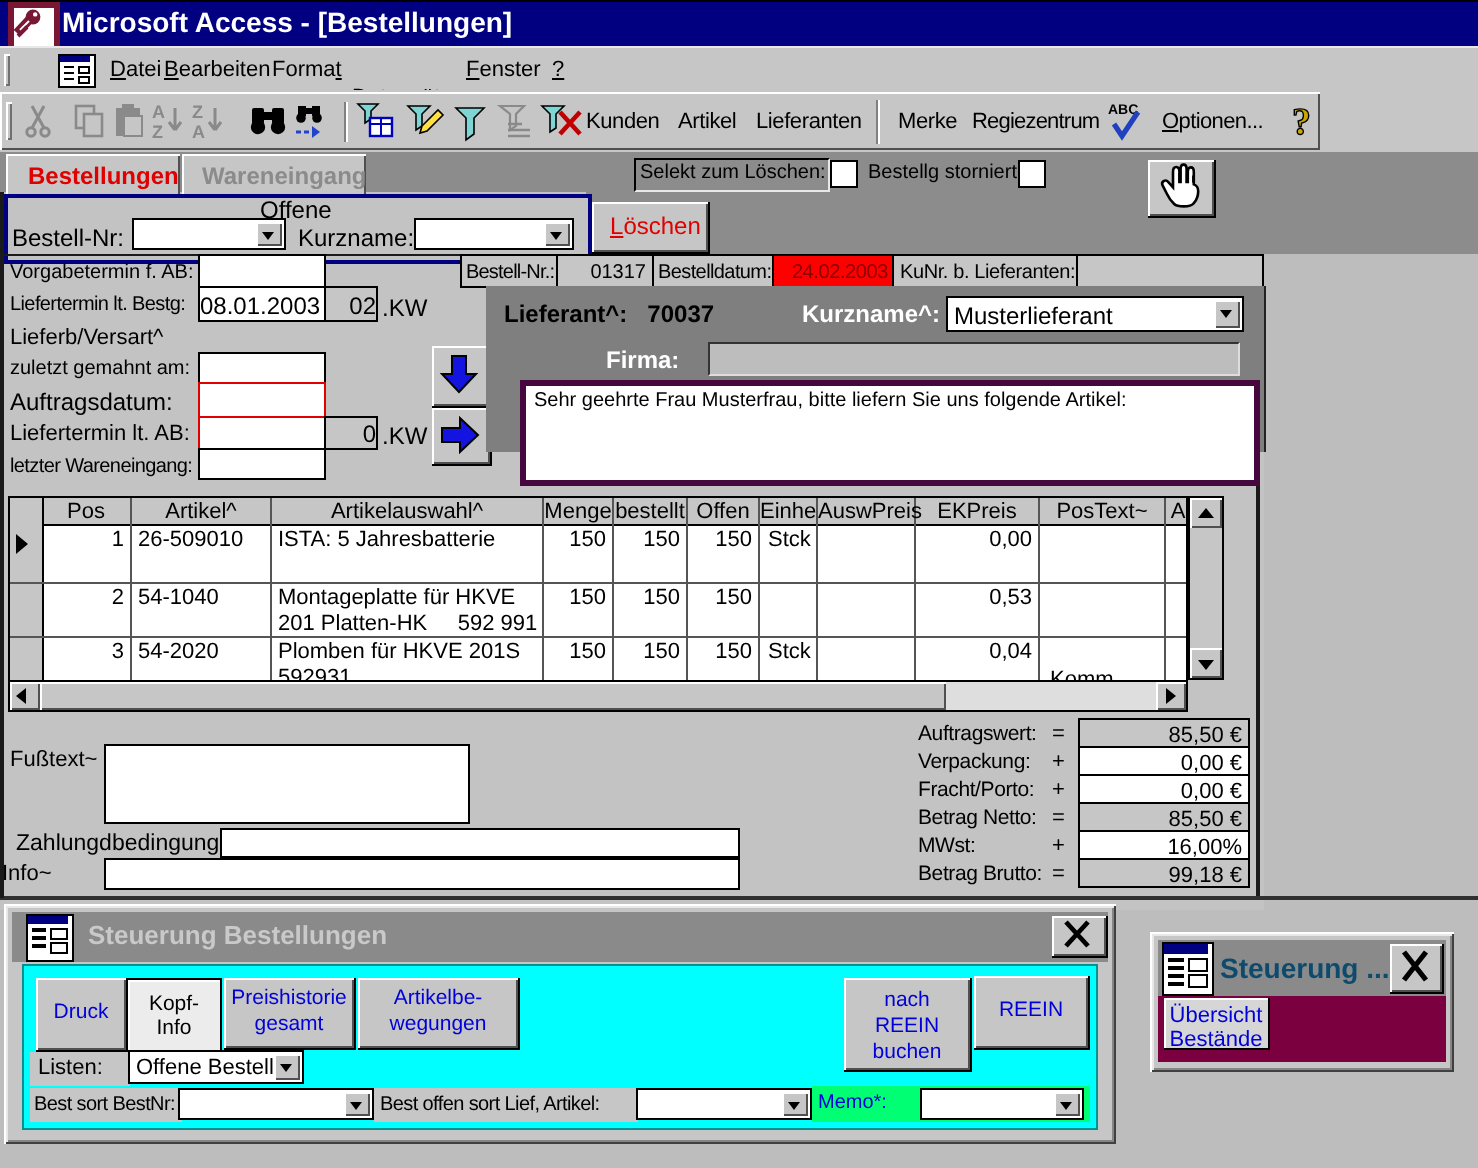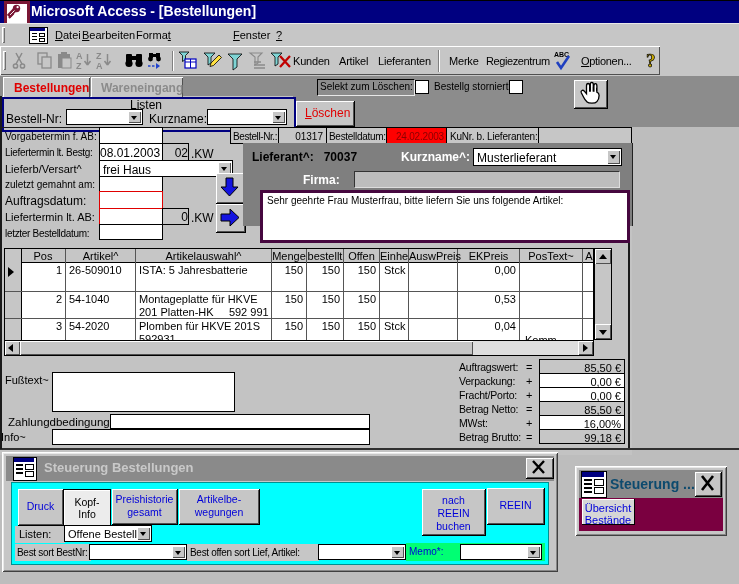--- a/index.html
+++ b/index.html
@@ -164,21 +164,21 @@
 <div class="abs sunken" style="left:509px;top:80px;width:12px;height:12px;"></div>
 
 <div class="abs raised1" style="left:574px;top:80px;width:33px;height:28px;border-right:1px solid #000;border-bottom:1px solid #000;">
  <svg width="33" height="27" viewBox="0 0 33 27">
   <path d="M12.5 6 q0 -2.5 1.6 -2.5 q1.6 0 1.6 2.5 l0 5 l0.6 0 l0 -6.5 q0 -2.2 1.5 -2.2 q1.5 0 1.5 2.2 l0 6.5 l0.6 0 l0 -5 q0 -2.3 1.5 -2.3 q1.5 0 1.5 2.3 l0 6.2 q2.2 0.8 2.2 3.4 q0 3.5 -2.2 6 q-1.3 1.6 -5 1.6 q-3.6 0 -4.8 -1.2 q-2.3 -2.2 -3.6 -5 l-2.2 -4.3 q-0.7 -1.5 0.6 -2.2 q1.2 -0.7 2.4 0.7 l2.2 2.5 z" fill="#fff" stroke="#000" stroke-width="1.3"></path>
   <path d="M15.7 11 v-4 M19.4 11 v-4 M22.5 11.4 v-3.6" stroke="#000" stroke-width="0.9" fill="none"></path>
  </svg>
 </div>
 
 <div class="abs" style="left:2px;top:97px;width:290px;height:31px;border:2px solid #000080;background:#c3c3c3;"></div>
-<div class="abs" style="left:130px;top:98px;font-size:12px;">Listen</div>
+<div class="abs" style="left:130px;top:98px;font-size:12px;">Offene</div>
 <div class="abs" style="left:6px;top:112px;font-size:12px;">Bestell-Nr:</div>
 <div class="abs combo" style="left:66px;top:109px;width:77px;height:16px;">
       <span class="arr"></span>
     </div>
 <div class="abs" style="left:149px;top:112px;font-size:12px;">Kurzname:</div>
 <div class="abs combo" style="left:207px;top:109px;width:80px;height:16px;">
       <span class="arr"></span>
     </div>
 
 <div class="abs raised1" style="left:296px;top:101px;width:58px;height:25px;border-right:1.5px solid #000;border-bottom:1.5px solid #000;"></div>
@@ -187,30 +187,26 @@
 <div class="abs" style="left:0px;top:96px;width:2px;height:353px;background:#1a1a1a;"></div>
 <div class="abs" style="left:0px;top:127px;width:232px;height:1px;background:#1a1a1a;"></div>
 
 <div class="abs" style="left:2px;top:127px;width:97px;height:113px;">
  <div class="abs lbl" style="left:3px;top:4px;font-size:10px;">Vorgabetermin f. AB:</div>
  <div class="abs lbl" style="left:3px;top:20px;font-size:10px;letter-spacing:-0.3px;">Liefertermin lt. Bestg:</div>
  <div class="abs lbl" style="left:3px;top:36px;font-size:11px;">Lieferb/Versart^</div>
  <div class="abs lbl" style="left:3px;top:52px;font-size:10px;">zuletzt gemahnt am:</div>
  <div class="abs lbl" style="left:3px;top:67px;font-size:12px;">Auftragsdatum:</div>
  <div class="abs lbl" style="left:3px;top:84px;font-size:11px;">Liefertermin lt. AB:</div>
- <div class="abs lbl" style="left:3px;top:101px;font-size:10px;letter-spacing:-0.3px;">letzter Bestelldatum:</div>
+ <div class="abs lbl" style="left:3px;top:101px;font-size:10px;letter-spacing:-0.3px;">letzter Wareneingang:</div>
 </div>
 <div class="abs sunken" style="left:99px;top:127px;width:64px;height:17px;box-sizing:border-box;"></div>
 <div class="abs sunken" style="left:99px;top:143px;width:64px;height:18px;box-sizing:border-box;font-size:12px;text-align:right;padding-top:2px;">08.01.2003&nbsp;</div>
 <div class="abs cell" style="left:162px;top:143px;width:27px;height:18px;font-size:12px;text-align:right;padding-top:2px;box-sizing:border-box;">02</div>
 <div class="abs lbl" style="left:191px;top:147px;font-size:12px;">.KW</div>
-<div class="abs combo" style="left:99px;top:160px;width:134px;height:17px;">
-      <span style="position:absolute;left:3px;top:2px;font-size:12px;">frei Haus</span>
-      <span class="arr"></span>
-    </div>
 <div class="abs sunken" style="left:99px;top:176px;width:64px;height:16px;box-sizing:border-box;"></div>
 <div class="abs" style="left:99px;top:191px;width:64px;height:18px;background:#fff;border:1px solid #e00000;box-sizing:border-box;"></div>
 <div class="abs" style="left:99px;top:208px;width:64px;height:17px;background:#fff;border:1px solid #e00000;box-sizing:border-box;"></div>
 <div class="abs cell" style="left:162px;top:208px;width:27px;height:17px;font-size:12px;text-align:right;padding-top:1px;box-sizing:border-box;">0</div>
 <div class="abs lbl" style="left:191px;top:211px;font-size:12px;">.KW</div>
 <div class="abs sunken" style="left:99px;top:224px;width:64px;height:16px;box-sizing:border-box;"></div>
 
 <div class="abs raised1" style="left:216px;top:173px;width:30px;height:30px;border-right:1px solid #000;border-bottom:1px solid #000;">
  <svg width="28" height="28" viewBox="0 0 28 28">
         <path d="M10 5 h7 v9 h5 l-8.5 9 -8.5 -9 h5 z" fill="#1414e0" stroke="#000" stroke-width="1"></path>

